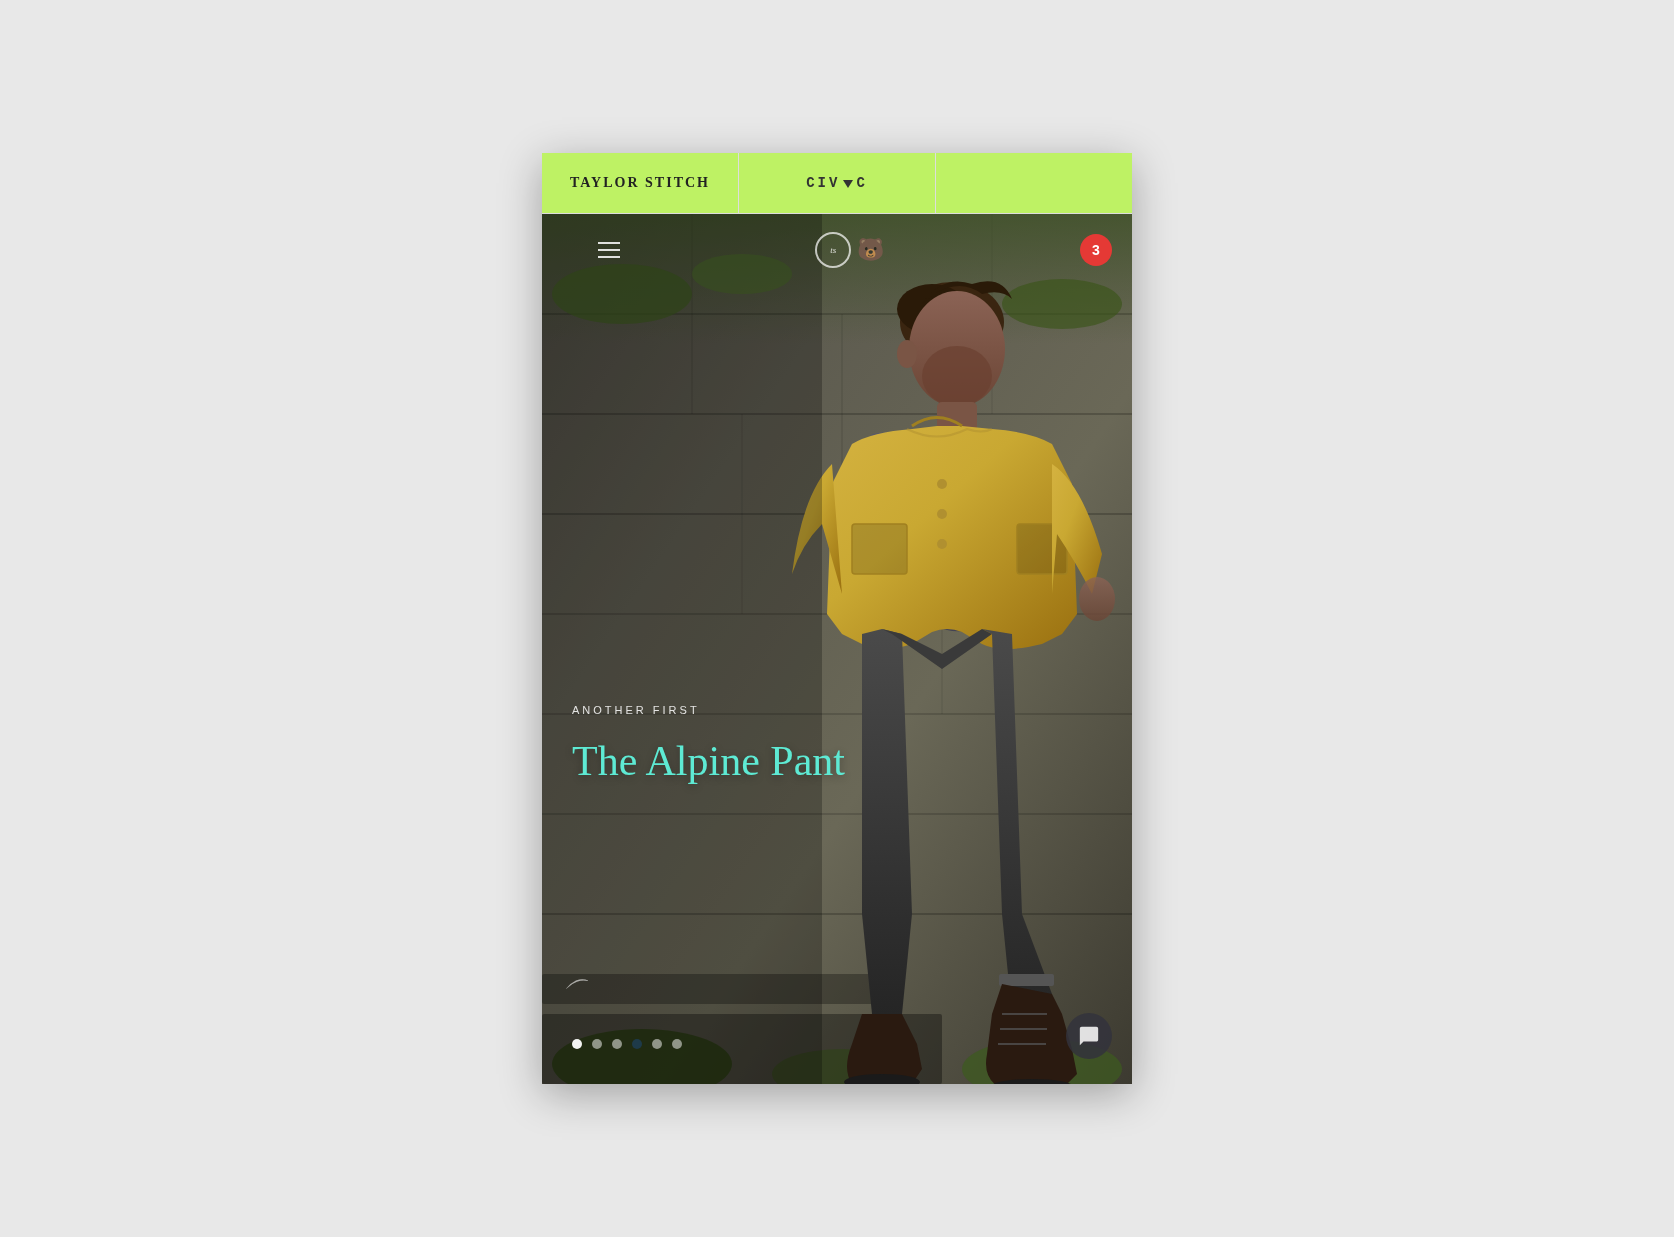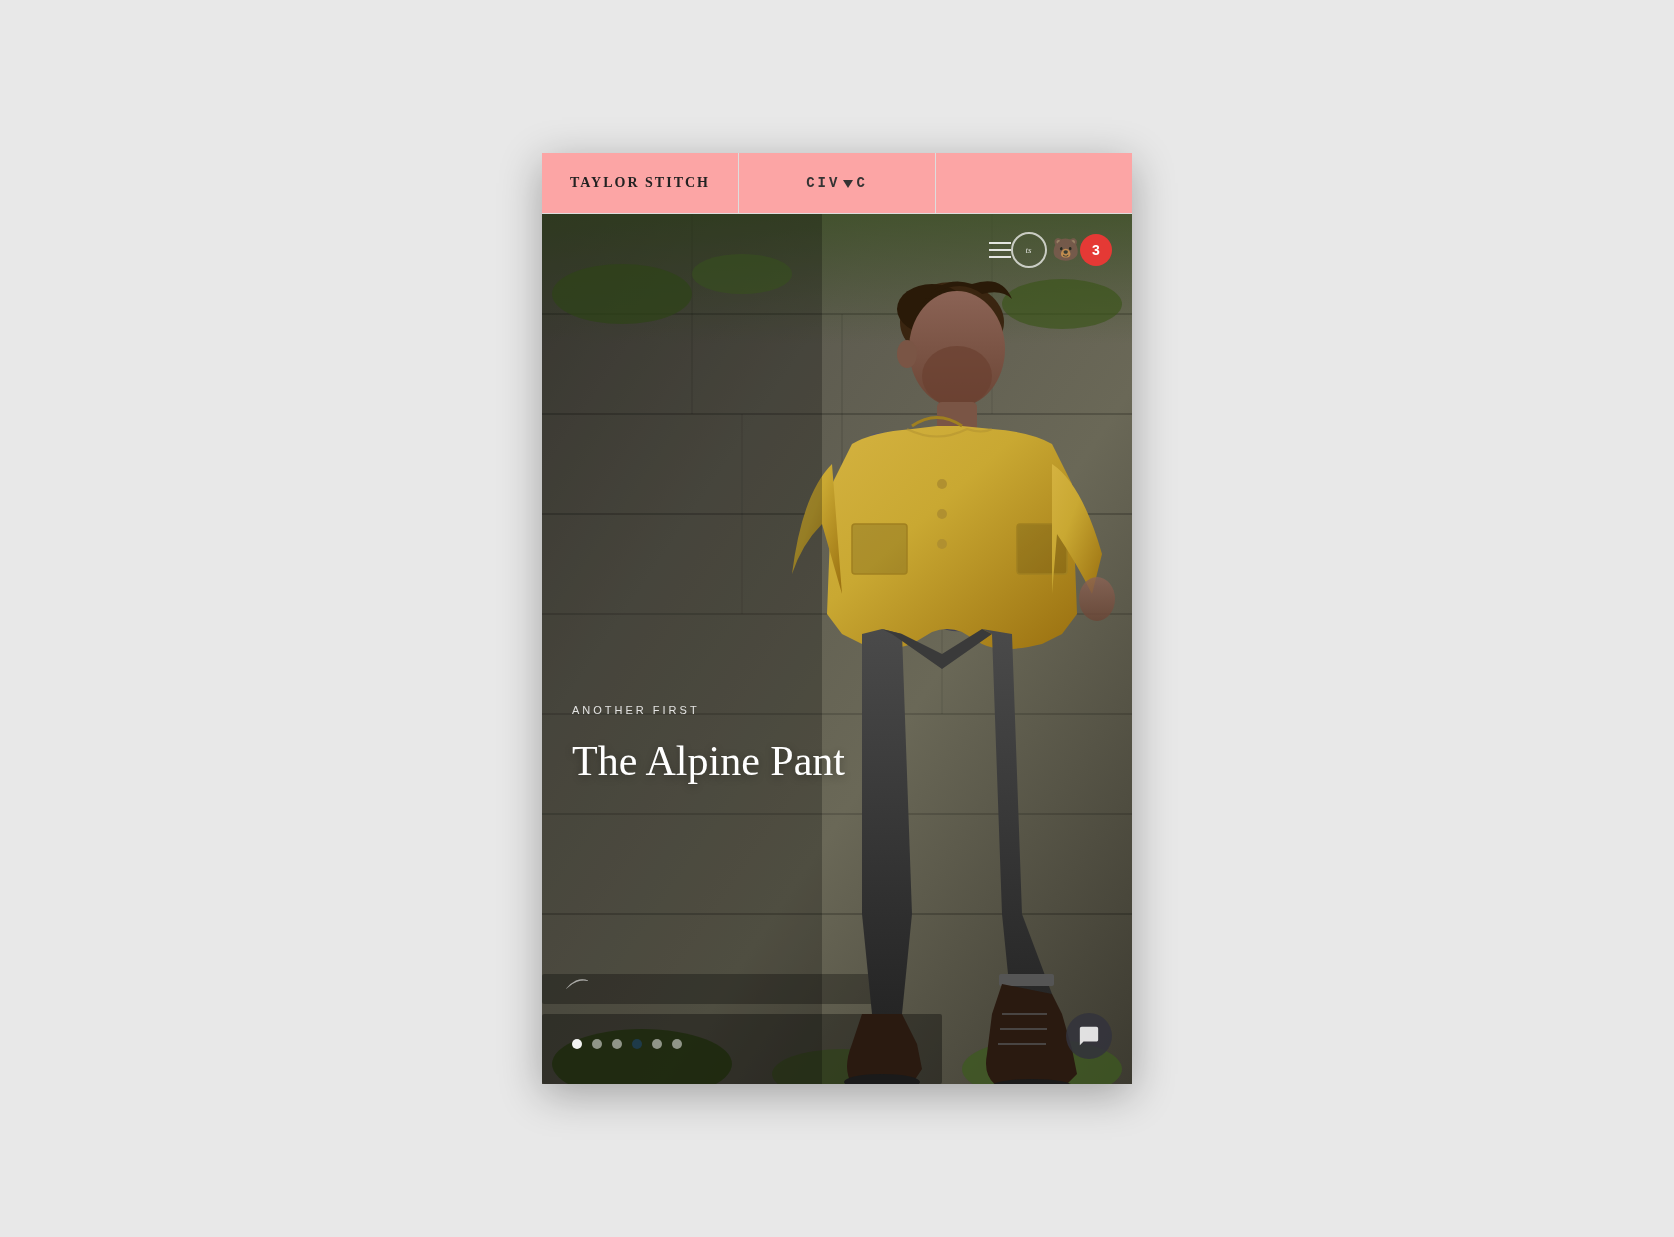--- a/index.html
+++ b/index.html
@@ -16,21 +16,21 @@
       width: 590px;
       background: #fff;
       position: relative;
       box-shadow: 0 10px 40px rgba(0,0,0,0.3);
     }
 
     
     .top-nav {
       display: flex;
       border-bottom: 1px solid #ddd;
-      background: #fca5a5;
+      background: #bef264;
     }
 
     .nav-tab {
       flex: 1;
       padding: 22px 20px;
       text-align: center;
       font-family: 'Georgia', serif;
       font-size: 14px;
       letter-spacing: 2px;
       font-weight: bold;
@@ -128,21 +128,21 @@
       background: linear-gradient(0deg, rgba(40,60,20,0.8) 0%, transparent 100%);
     }
 
     
     .hero-header {
       position: absolute;
       top: 0; left: 0; right: 0;
       padding: 18px 20px;
       display: flex;
       align-items: center;
-      justify-content: flex-end;
+      justify-content: space-between;
       z-index: 10;
       margin-left: 36px;
     }
 
     .hamburger-icon {
       display: flex;
       flex-direction: column;
       gap: 5px;
       cursor: pointer;
     }
@@ -207,21 +207,21 @@
       font-size: 11px;
       letter-spacing: 3px;
       color: rgba(255,255,255,0.85);
       margin-bottom: 22px;
       text-transform: uppercase;
     }
 
     .hero-title {
       font-family: 'Georgia', serif;
       font-size: 42px;
-      color: #ffffff;
+      color: #5eead4;
       font-weight: normal;
       line-height: 1.1;
       text-shadow: 0 2px 8px rgba(0,0,0,0.3);
       margin-bottom: 30px;
     }
 
     .fund-button {
       display: inline-block;
       background: rgba(160,130,90,0.85);
       color: #fff;

